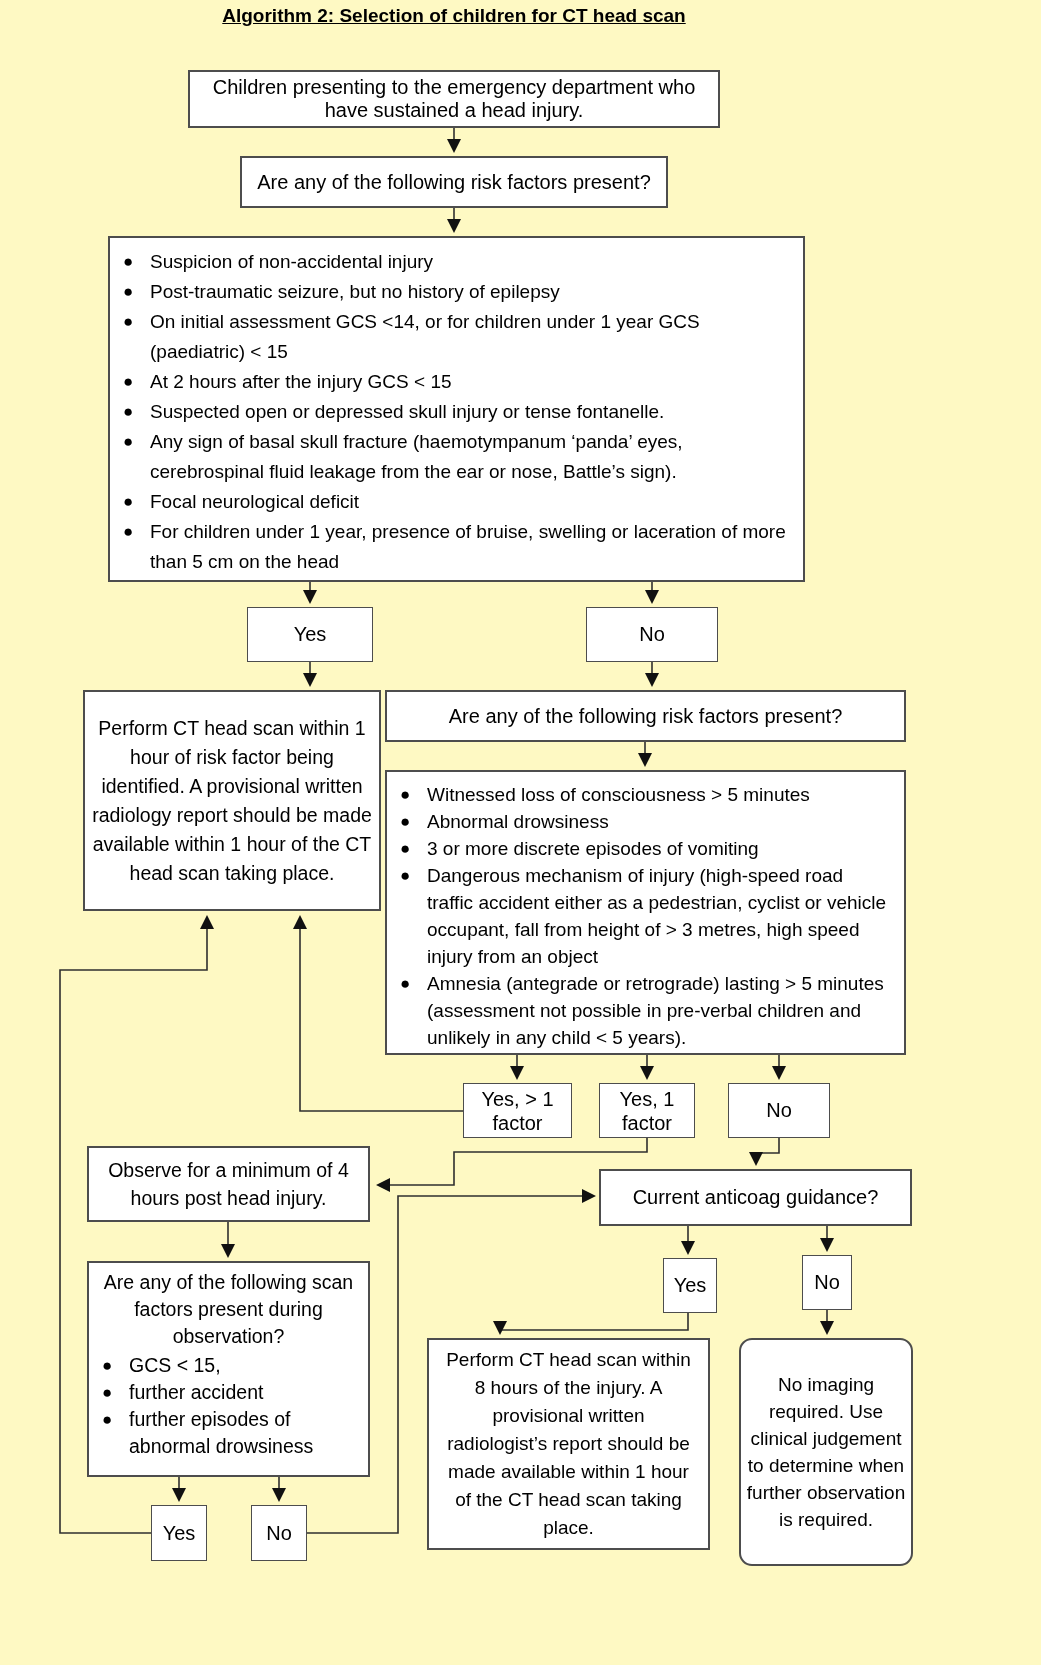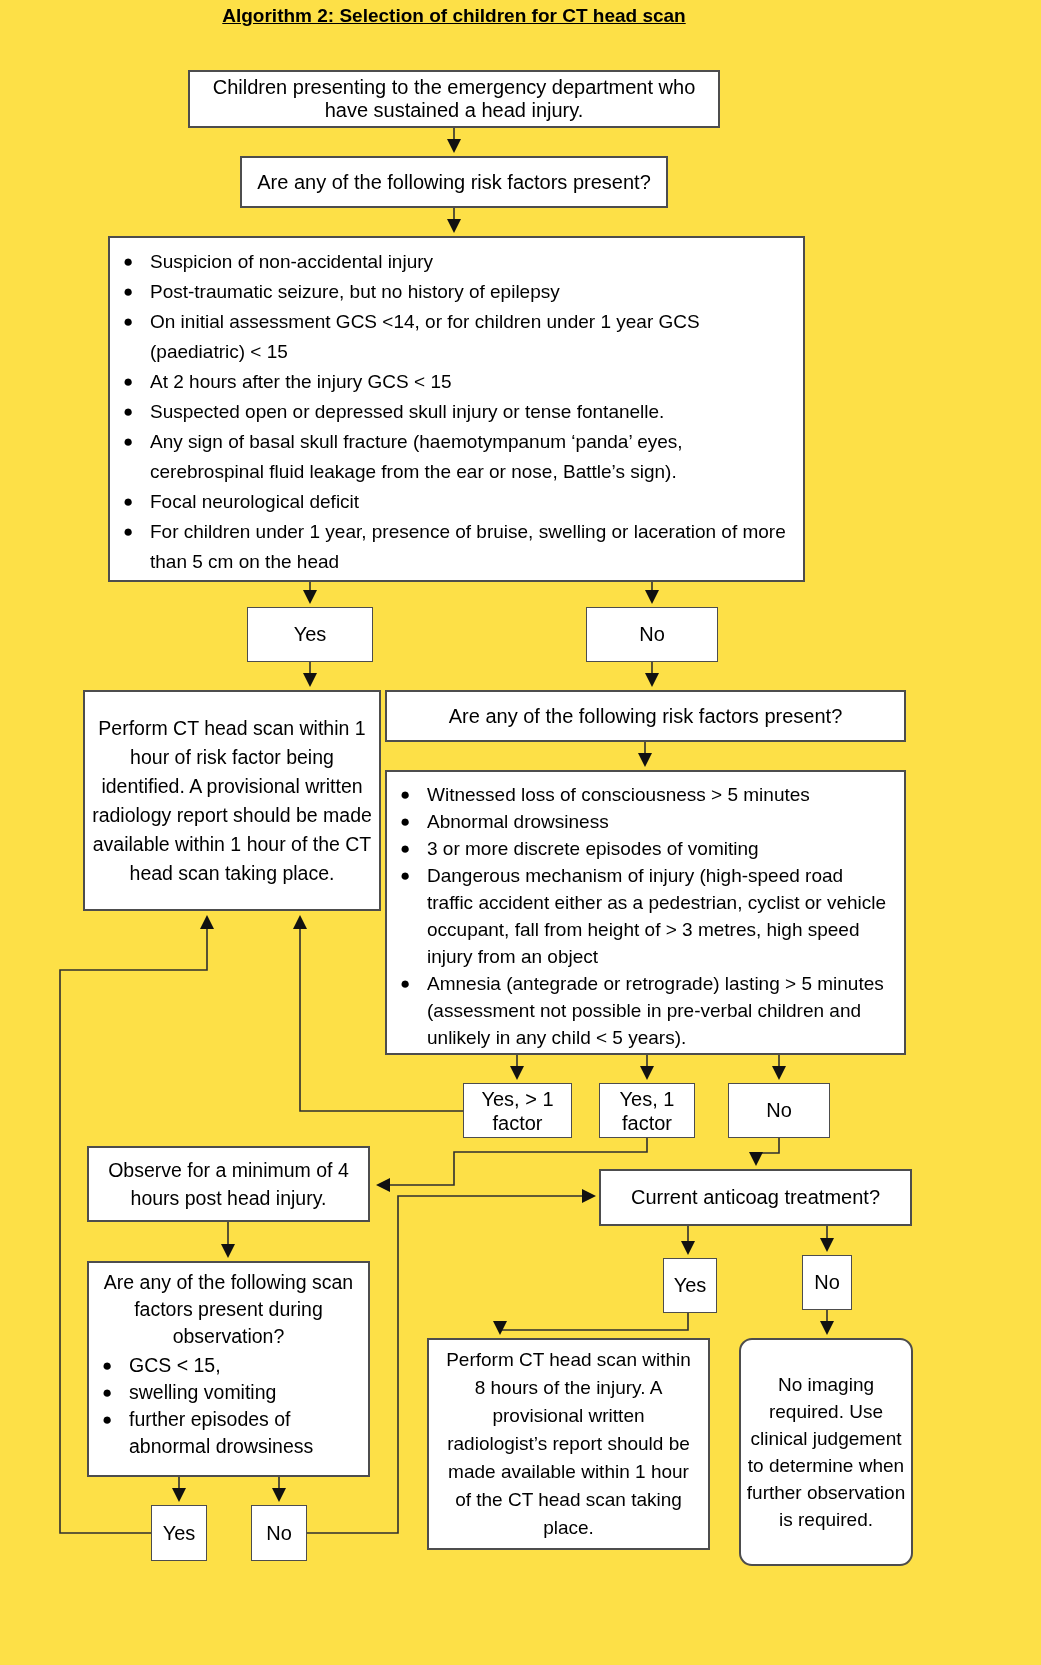--- a/index.html
+++ b/index.html
@@ -1,17 +1,17 @@
 <!DOCTYPE html>
 <html><head>
 <meta charset="utf-8">
 <style>
   html,body{margin:0;padding:0;background:#fff;}
   *{box-sizing:border-box;}
-  #page{position:relative;width:1041px;height:1665px;background:#fde047;
+  #page{position:relative;width:1041px;height:1665px;background:#fef9c3;
         font-family:"Liberation Sans",sans-serif;color:#000;overflow:hidden;}
   #wires{position:absolute;left:0;top:0;width:1041px;height:1665px;z-index:0;}
   .node{position:absolute;background:#fff;border:2px solid #4d4d4d;z-index:1;}
   .center{display:flex;align-items:center;justify-content:center;text-align:center;}
   .small{border-width:1px;font-size:20px;}
   .big-text{font-size:19.5px;line-height:29px;padding:12px 2px;margin-left:24px;}
   .q{font-size:20px;}
   .bullets{padding:9px 4px 4px 0;font-size:19px;}
   .bi{display:flex;}
   .bi .dot{flex:0 0 40px;padding-left:13px;font-size:17px;}
@@ -164,38 +164,38 @@
 
   <div class="node" style="left:87px;top:1261px;width:283px;height:216px;">
     <div class="head3">Are any of the following scan factors present during observation?</div>
     <div class="k-bullets lh27">
       <div class="bi">
           <span class="dot">●</span>
           <span class="bt">GCS &lt; 15,</span>
         </div>
       <div class="bi">
           <span class="dot">●</span>
-          <span class="bt">swelling vomiting</span>
+          <span class="bt">further accident</span>
         </div>
       <div class="bi">
           <span class="dot">●</span>
           <span class="bt">further episodes of abnormal drowsiness</span>
         </div>
     </div>
   </div>
 
   <div class="node center small" style="left:151px;top:1505px;width:56px;height:56px;">
     <span>Yes</span>
   </div>
   <div class="node center small" style="left:251px;top:1505px;width:56px;height:56px;">
     <span>No</span>
   </div>
 
   <div class="node center q" style="left:599px;top:1169px;width:313px;height:57px;">
-    <span>Current anticoag treatment?</span>
+    <span>Current anticoag guidance?</span>
   </div>
 
   <div class="node center small" style="left:663px;top:1258px;width:54px;height:55px;">
     <span>Yes</span>
   </div>
   <div class="node center small" style="left:802px;top:1255px;width:50px;height:55px;">
     <span>No</span>
   </div>
 
   <div class="node center lh28" style="left:427px;top:1338px;width:283px;height:212px;font-size:19px;padding:12px;">

